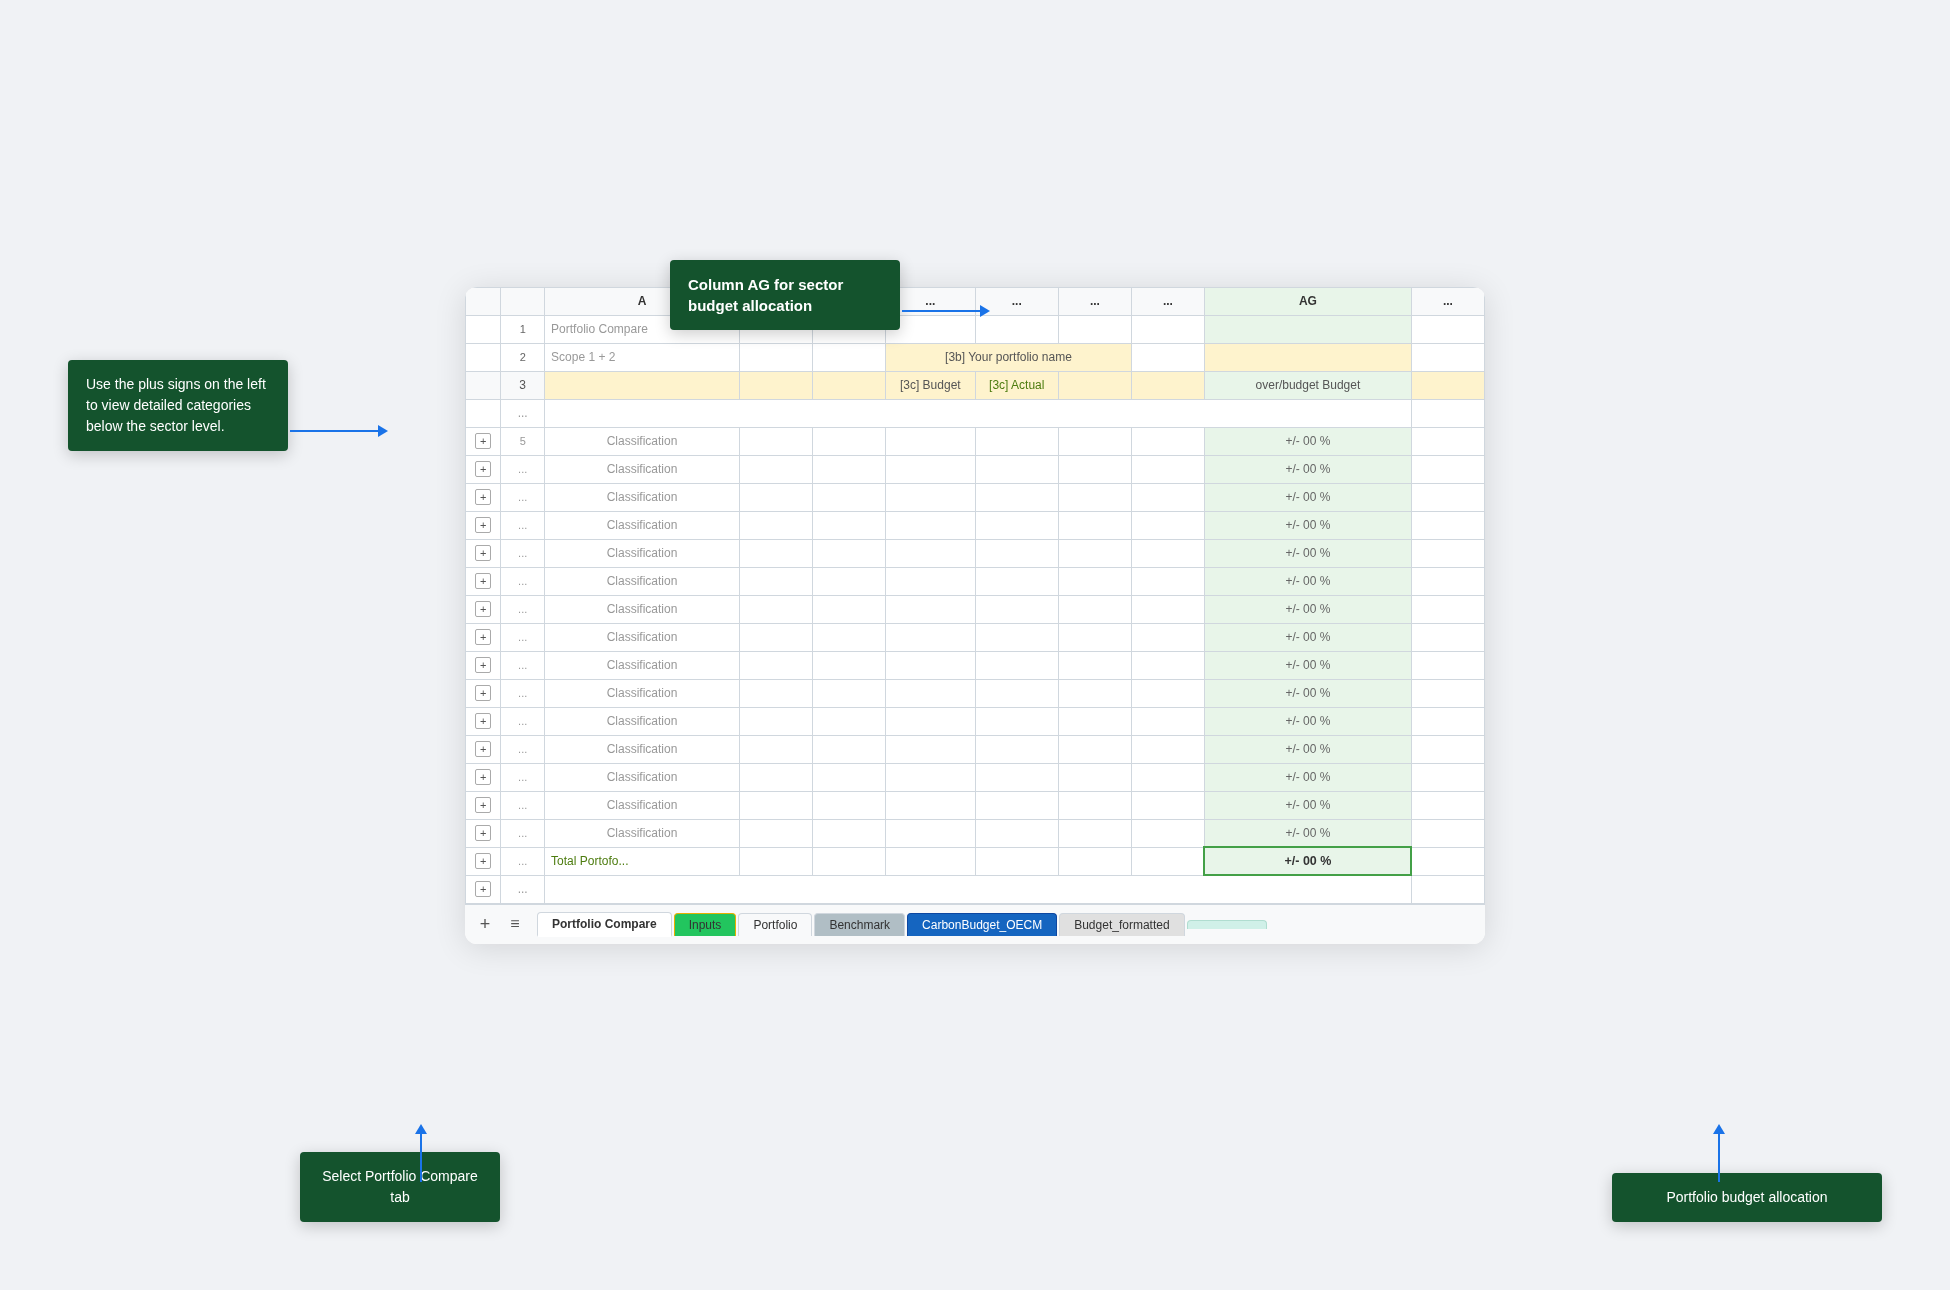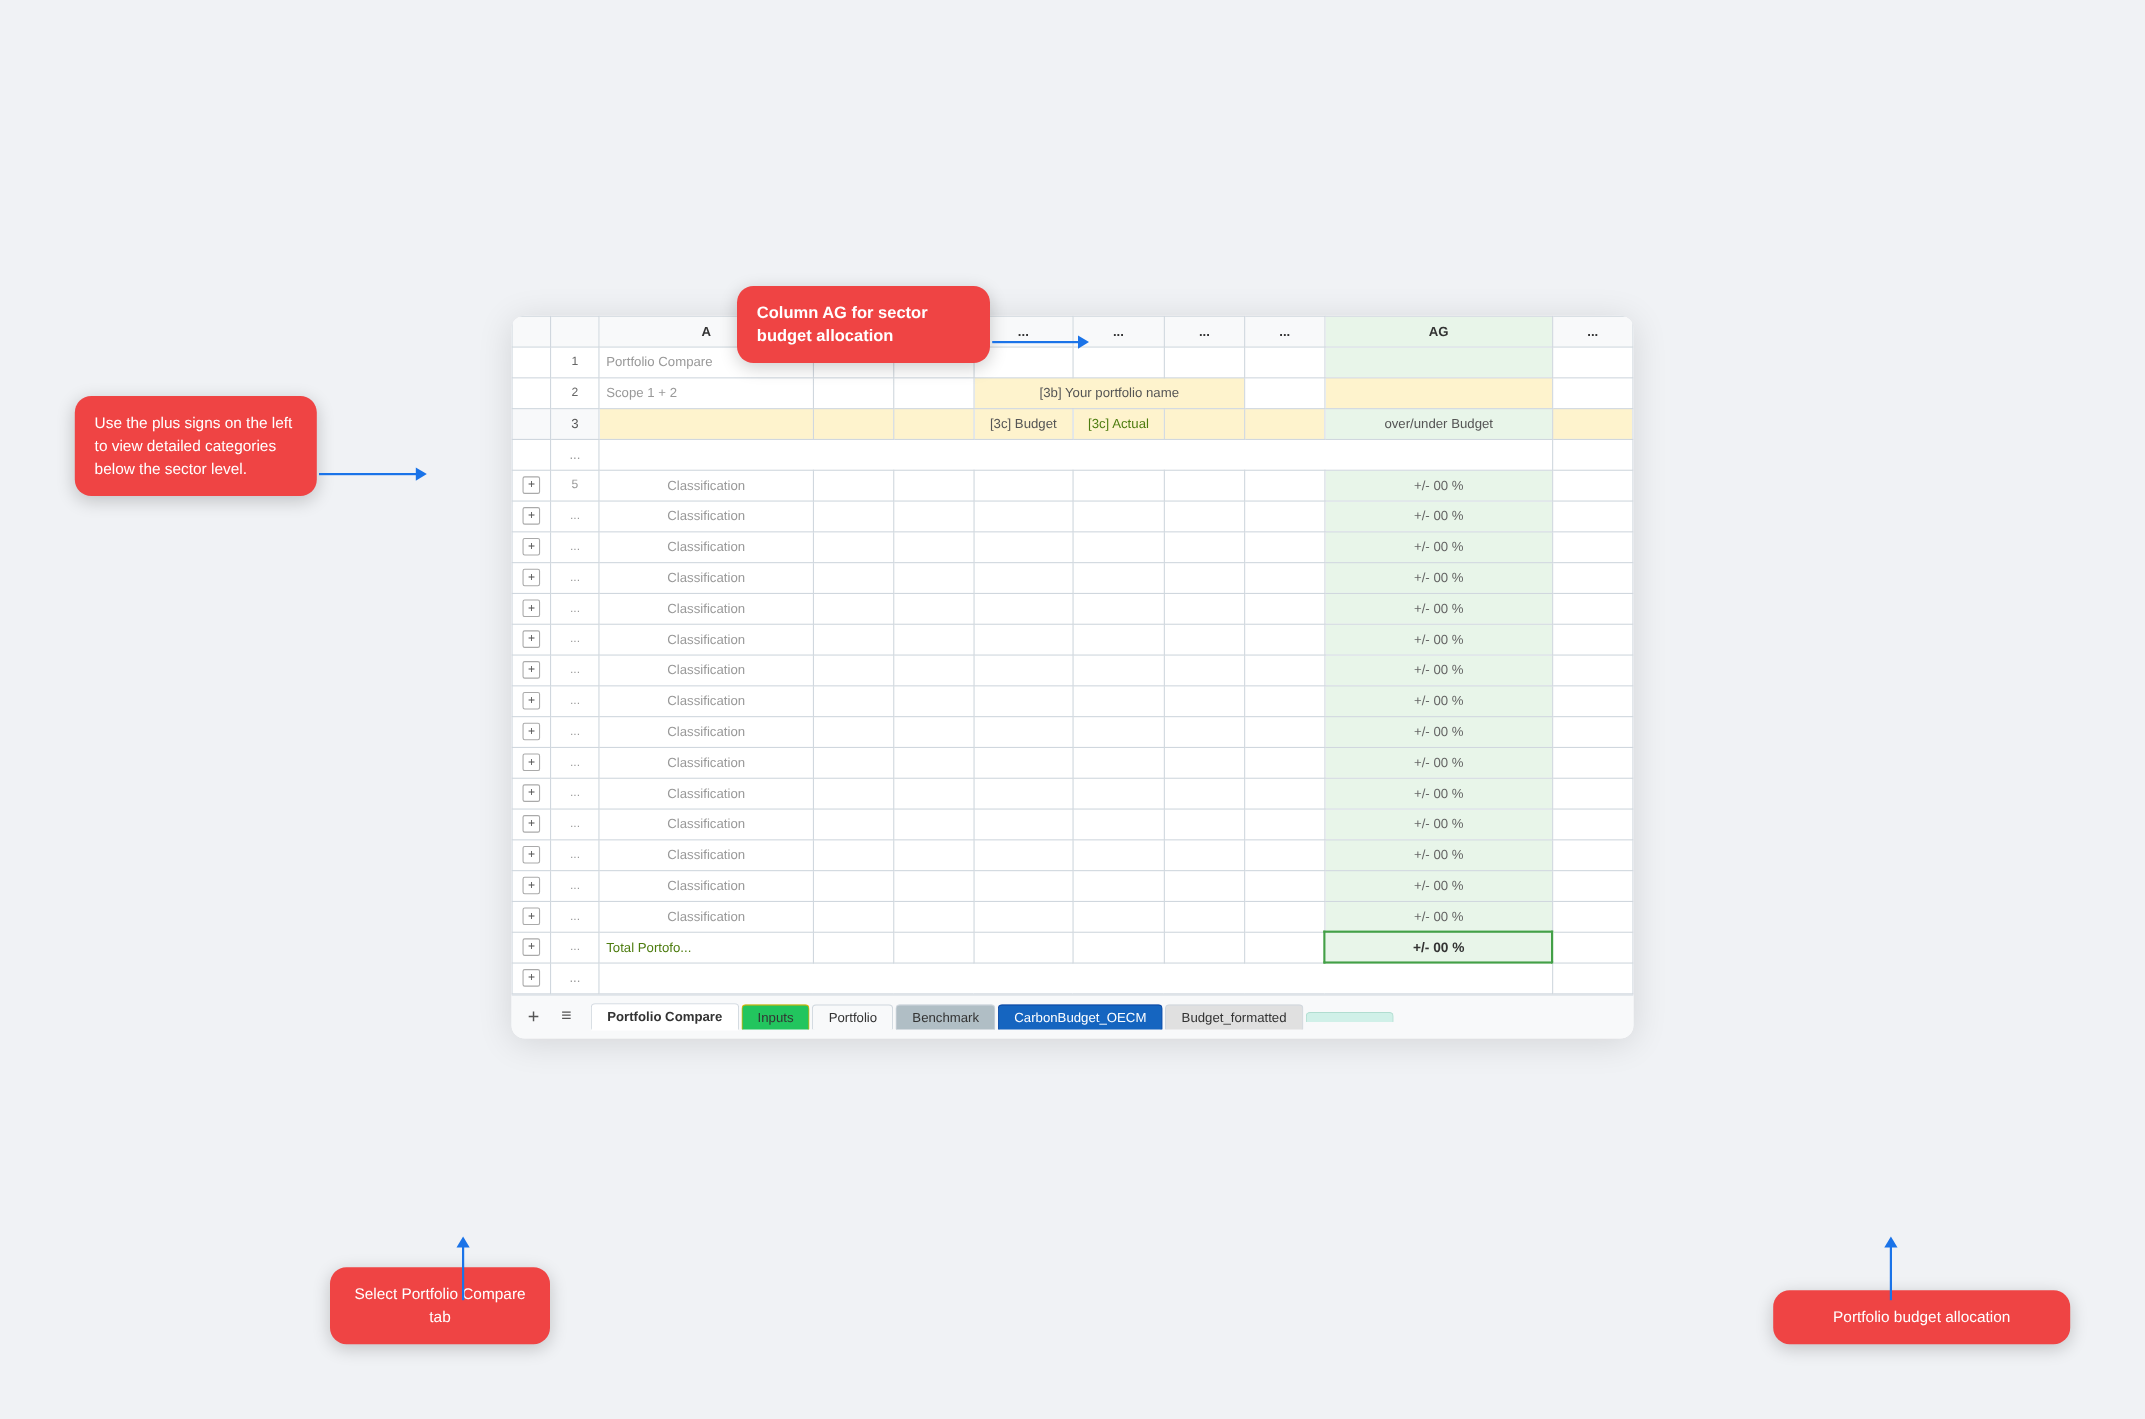--- a/index.html
+++ b/index.html
@@ -253,23 +253,23 @@
     }
 
     .sheet-tab.gray {
       background: #e0e0e0;
       color: #333;
     }
 
     
     .callout {
       position: absolute;
-      background: #ef4444;
+      background: #14532d;
       color: white;
-      border-radius: 15px;
+      border-radius: 4px;
       padding: 14px 18px;
       font-size: 14px;
       line-height: 1.5;
       font-weight: 500;
       box-shadow: 0 4px 16px rgba(0,0,0,0.2);
     }
 
     .callout::after {
       content: '';
       position: absolute;
@@ -331,21 +331,21 @@
         <tr class="row-headers">
           <td class="col-plus"></td>
           <td class="col-rownum">3</td>
           <td class="col-a"></td>
           <td class="col-dots"></td>
           <td class="col-dots"></td>
           <td style="background:#fef3cd; text-align:center; font-size:12px; color:#555;margin-left:40px;">[3c] Budget</td>
           <td style="background:#fef3cd; text-align:center; font-size:12px; color:#4d7c0f;">[3c] Actual</td>
           <td class="col-dots"></td>
           <td class="col-dots"></td>
-          <td class="over-under" style="background:#e8f5e9; text-align:center; font-size:12px; color:#555;">over/under Budget</td>
+          <td class="over-under" style="background:#e8f5e9; text-align:center; font-size:12px; color:#555;">over/budget Budget</td>
           <td class="col-dots"></td>
         </tr>
 
         <tr class="dots-row">
           <td class="col-plus"></td>
           <td class="col-rownum">...</td>
           <td colspan="8"></td>
           <td></td>
         </tr>
 

